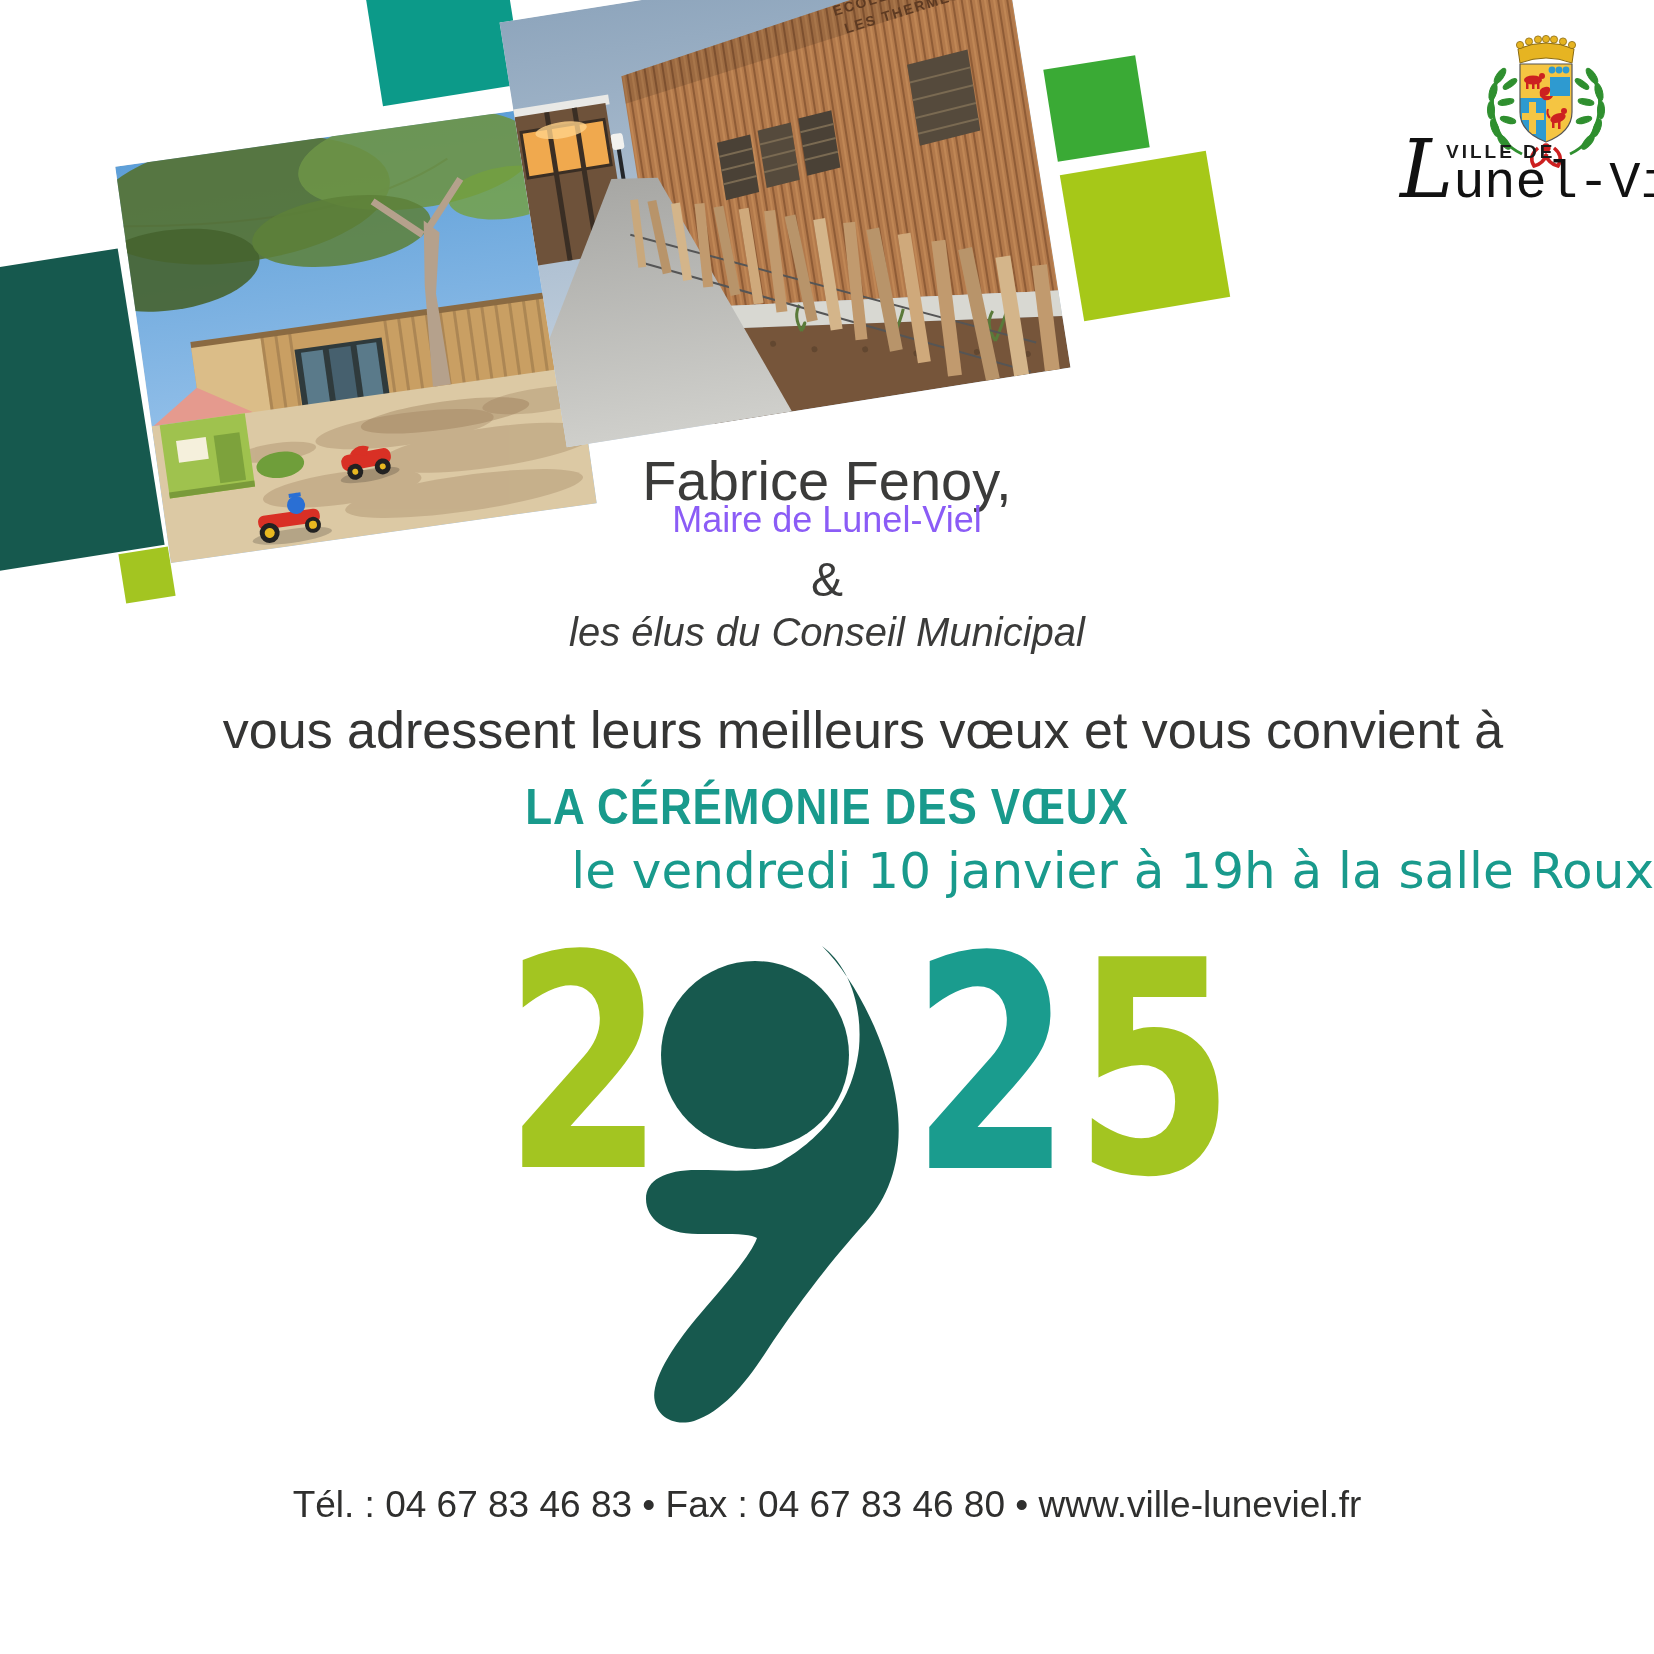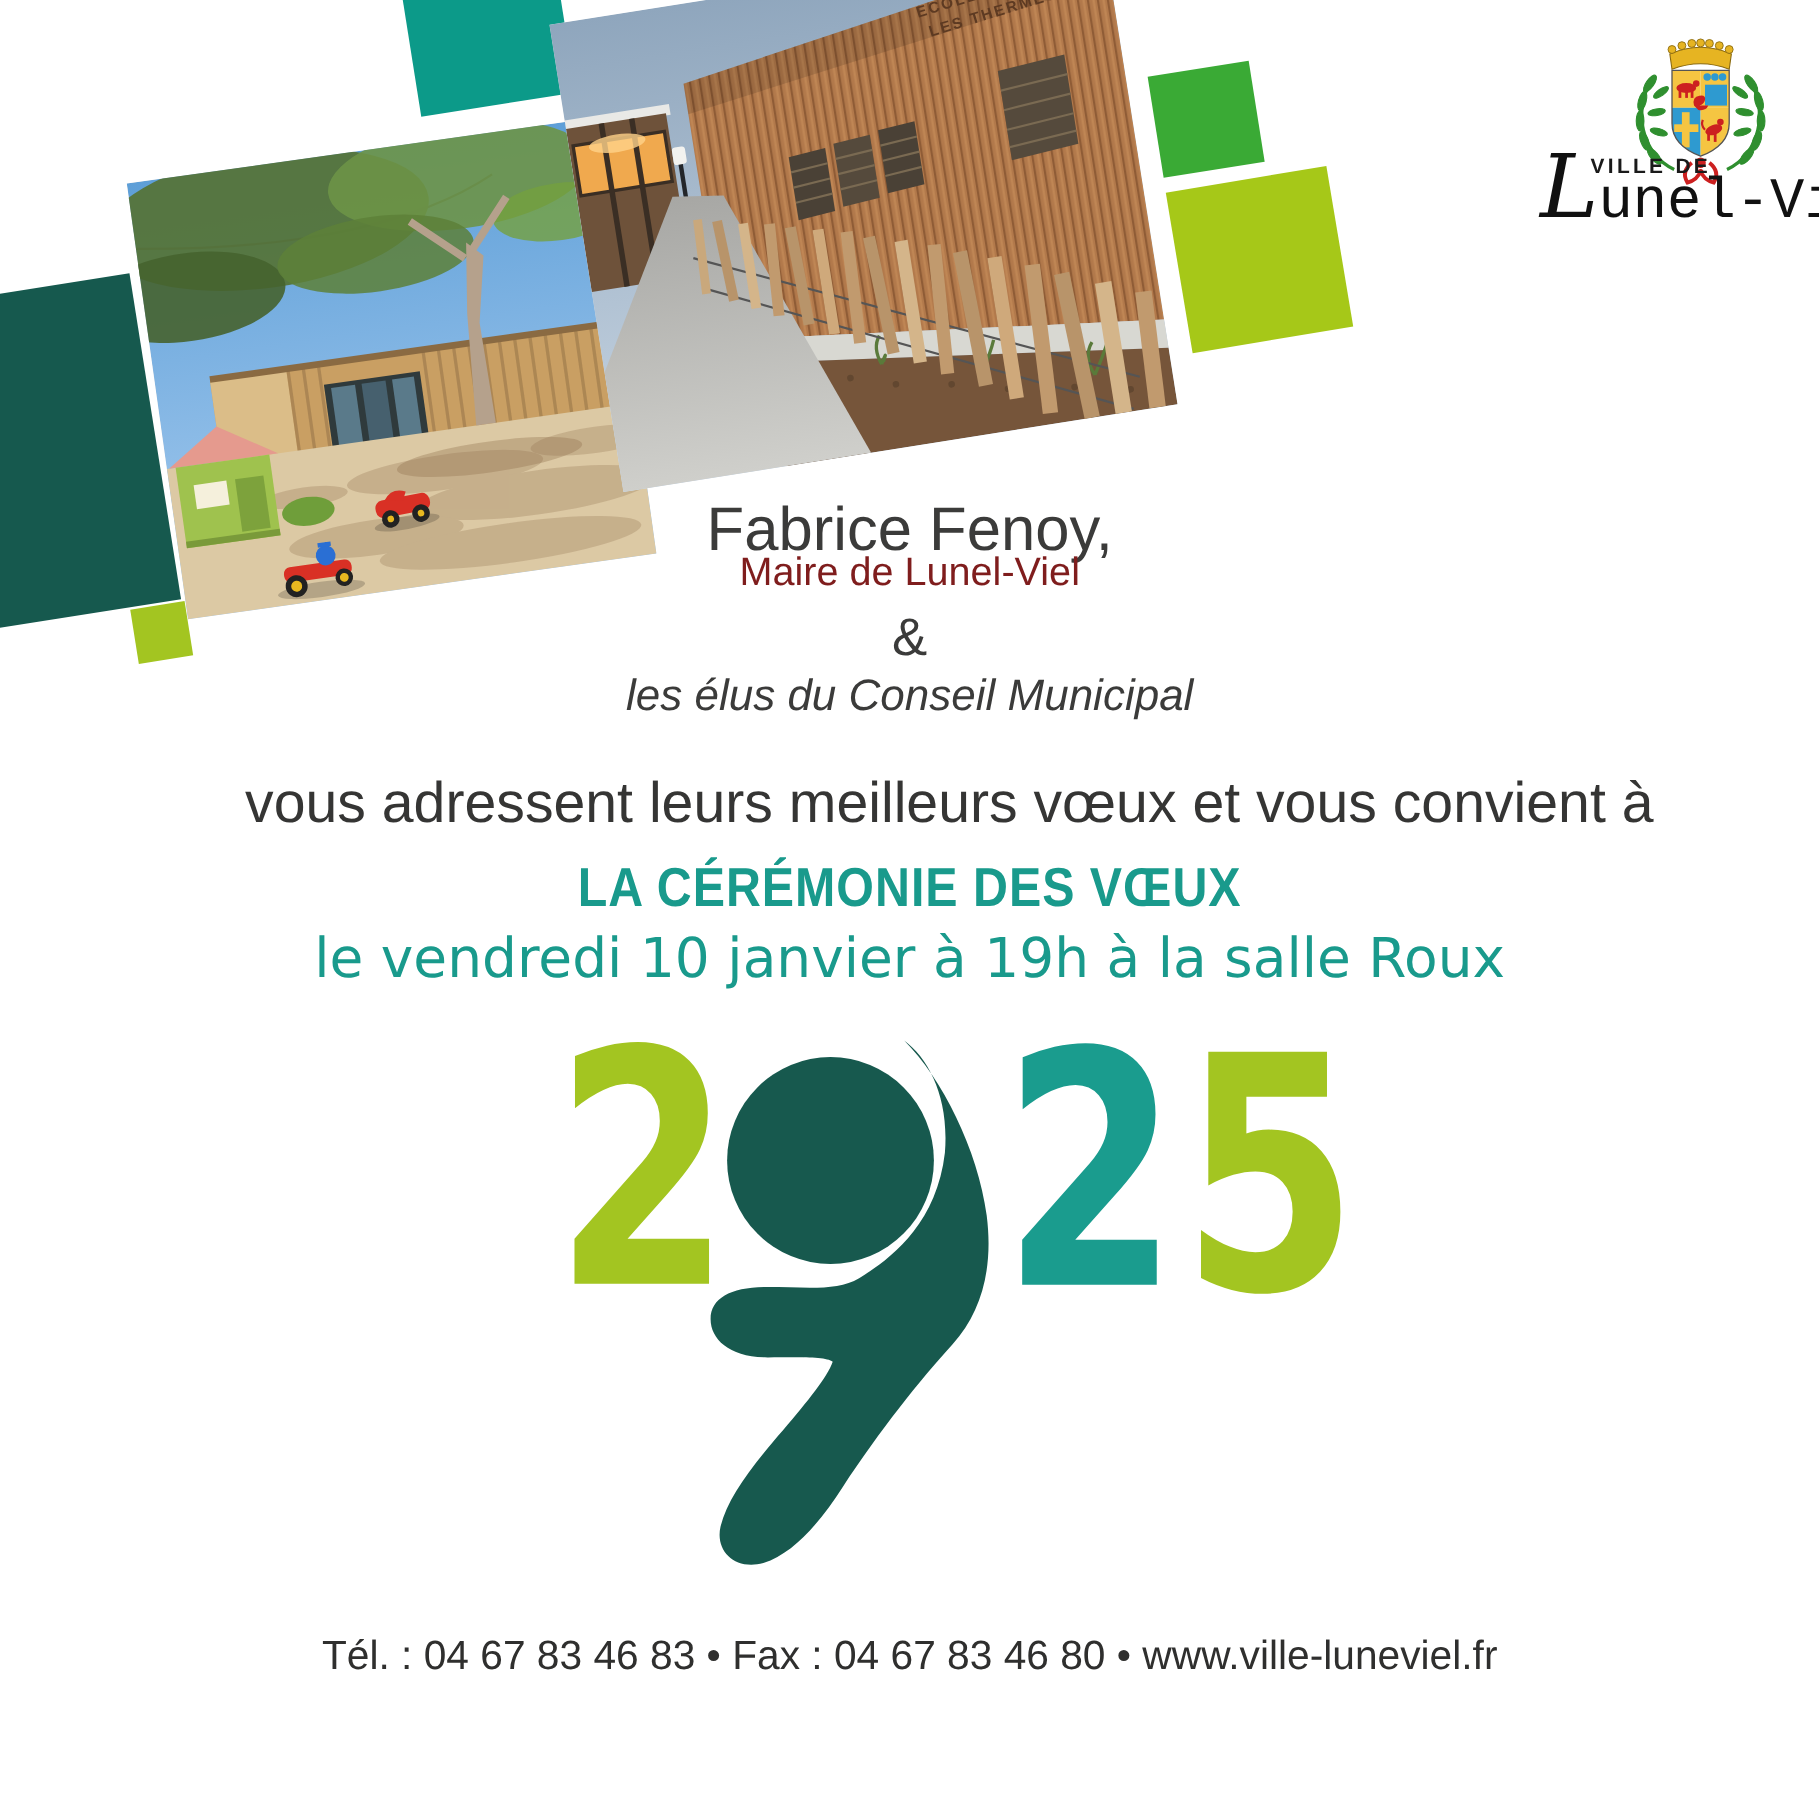--- a/index.html
+++ b/index.html
@@ -20,27 +20,27 @@
   .photo svg{display:block;}
   
   .citylogo{position:absolute;left:1360px;top:132px;width:240px;height:90px;z-index:4;margin-left:40px;}
   .ville-de{position:absolute;left:46px;top:9px;font-size:19px;letter-spacing:3px;color:#1a1a1a;font-weight:bold;}
   .cityname{position:absolute;left:0;top:-9px;white-space:nowrap;color:#111;}
   .big-l{font-family:"DejaVu Serif",serif;font-style:italic;font-size:80px;}
   .name-rest{font-family:Liberation Mono, monospace;font-size:52px;}
   
   .line{position:absolute;left:0;width:1654px;text-align:center;white-space:nowrap;}
   .l-name{top:448px;font-size:56px;color:#3b3b3a;}
-  .l-role{top:499px;font-size:36px;color:#7f1d1d;}
+  .l-role{top:499px;font-size:36px;color:#8b5cf6;}
   .l-amp{top:552px;font-size:48px;color:#3b3b3a;}
   .l-elus{top:610px;font-size:40px;color:#3b3b3a;font-style:italic;}
   .l-msg{top:700px;font-size:52px;color:#353534;margin-left:36px;}
   .l-title{top:778px;font-size:50px;color:#199a8c;font-weight:bold;}
   .l-title .squeeze{display:inline-block;transform:scaleX(.88);letter-spacing:1px;}
-  .l-date{top:842px;font-size:50px;color:#199a8c;font-family:"DejaVu Sans",sans-serif;}
+  .l-date{top:842px;font-size:50px;color:#199a8c;font-family:"DejaVu Sans",sans-serif;text-align:right;}
   
   .l-f1{top:1526px;font-size:37px;color:#2f2f2e;}
   .l-f2{top:1484px;font-size:37px;color:#2f2f2e;}
   
   .yearlayer{position:absolute;left:0;top:0;z-index:1;}
   .year-digit{font-family:"DejaVu Sans",sans-serif;font-weight:bold;font-size:296px;}
 </style>
 </head>
 <body>
 

